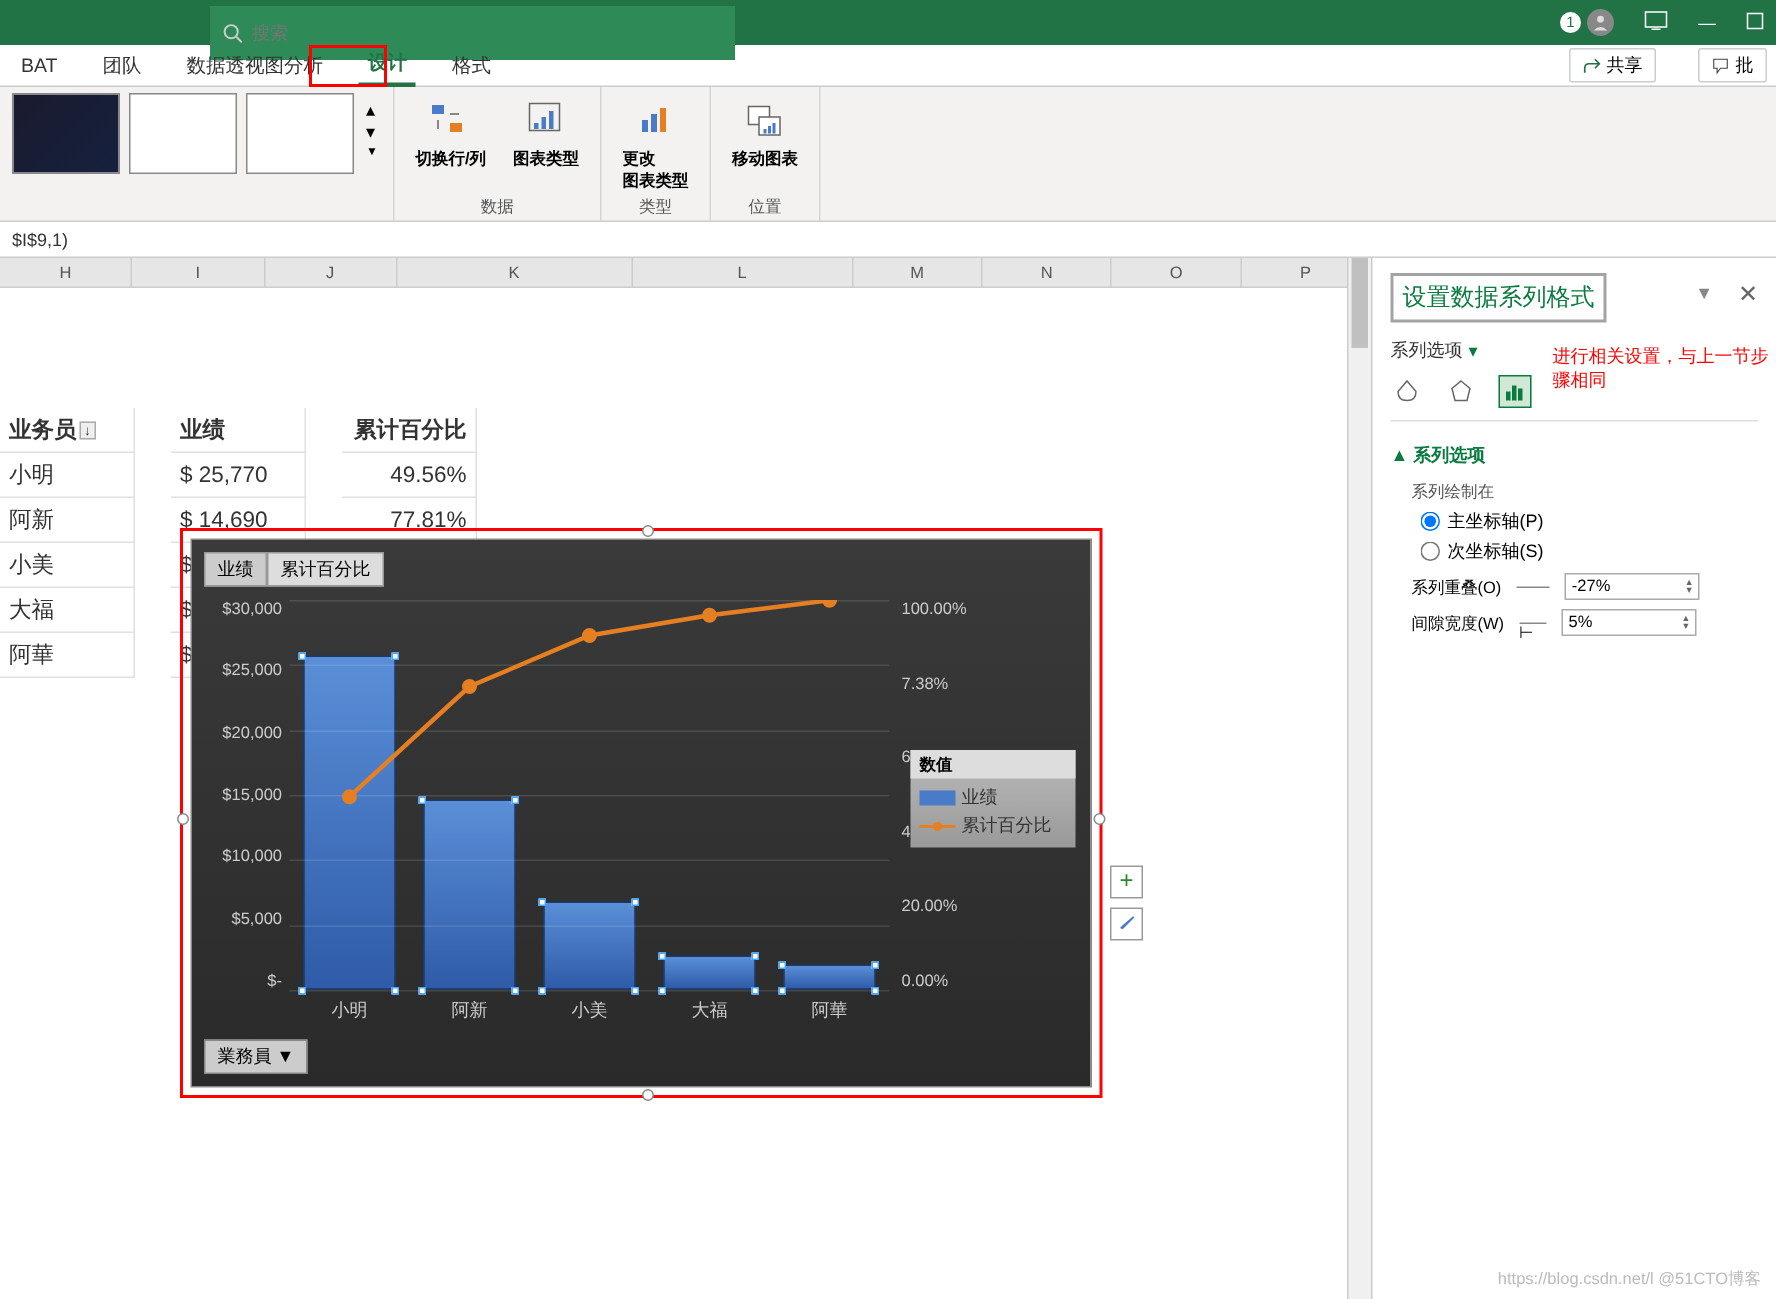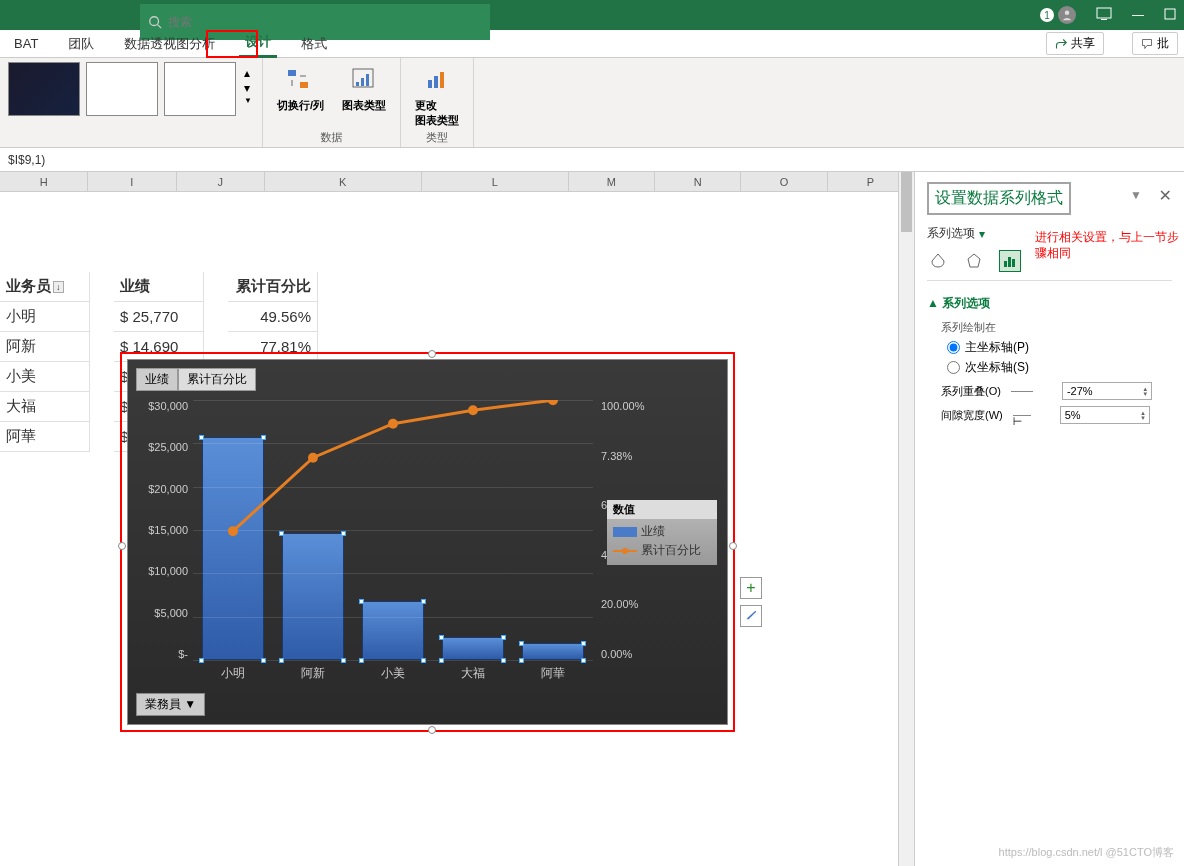--- a/index.html
+++ b/index.html
@@ -78,21 +78,21 @@
 .panel-sub { font-size: 12px; color: #333; margin-bottom: 6px; display: flex; align-items: center; gap: 4px; }
 .icon-row { display: flex; gap: 14px; margin: 8px 0; align-items: center; }
 .shape-icon { width: 22px; height: 22px; display: flex; align-items: center; justify-content: center; }
 .shape-icon.active { background: #d0e8d5; border: 1px solid #0a7b3e; }
 .red-note { color: red; font-size: 12px; position: absolute; left: 120px; top: 58px; line-height: 1.3; }
 .expand-hdr { color: #0a7b3e; font-size: 12px; margin: 14px 0 8px 0; font-weight: 600; }
 .sub-label { font-size: 11px; color: #555; margin: 4px 0 4px 14px; }
 .radio-row { font-size: 12px; margin: 3px 0 3px 20px; display: flex; align-items: center; gap: 5px; }
 .control-row { display: flex; align-items: center; font-size: 11px; margin: 6px 0 6px 14px; gap: 6px; }
 .slider { width: 22px; height: 1px; background: #888; margin: 0 4px; position: relative; }
-.val-box { width: 90px; border: 1px solid #aaa; padding: 2px 4px; font-size: 11px; display: flex; justify-content: space-between; align-items: center; margin-left: 19px; }
+.val-box { width: 90px; border: 1px solid #aaa; padding: 2px 4px; font-size: 11px; display: flex; justify-content: space-between; align-items: center; }
 .spinner { display: flex; flex-direction: column; font-size: 7px; line-height: 5px; color: #666; }
 
 .vscroll { position: absolute; right: 0; top: 0; bottom: 0; width: 16px; background: #f0f0f0; border-left: 1px solid #ccc; }
 .vscroll-thumb { position: absolute; top: 0; left: 2px; right: 2px; height: 60px; background: #c0c0c0; }
 
 .watermark { position: absolute; right: 10px; bottom: 6px; color: #bbb; font-size: 11px; margin-left: 24px; }
 </style>
 </head>
 <body>
 
@@ -193,20 +193,35 @@
           <svg width="28" height="28" viewBox="0 0 28 28">
             <rect x="5" y="14" width="4" height="8" fill="#4a7bc8"></rect>
             <rect x="11" y="10" width="4" height="12" fill="#4a7bc8"></rect>
             <rect x="17" y="6" width="4" height="16" fill="#e67e22"></rect>
           </svg>
         </div>
       <span style="white-space:pre-line">更改
 图表类型</span>
     </div>
     <span class="ribbon-group-label">类型</span>
+  </div>
+  <div class="ribbon-group">
+    <div class="rib-btn">
+      <div class="rib-icon">
+          <svg width="28" height="28" viewBox="0 0 28 28">
+            <rect x="3" y="5" width="14" height="12" stroke="#666" fill="#fff"></rect>
+            <rect x="10" y="12" width="14" height="12" stroke="#666" fill="#fff"></rect>
+            <rect x="13" y="20" width="2" height="3" fill="#4a7bc8"></rect>
+            <rect x="16" y="18" width="2" height="5" fill="#4a7bc8"></rect>
+            <rect x="19" y="16" width="2" height="7" fill="#4a7bc8"></rect>
+          </svg>
+        </div>
+      <span>移动图表</span>
+    </div>
+    <span class="ribbon-group-label">位置</span>
   </div>
 </div>
 
 <div class="formula-bar">
     <span>$I$9,1)</span>
   </div>
 
 <div class="main-area">
   <div class="grid-wrap">
     <div class="col-headers">

